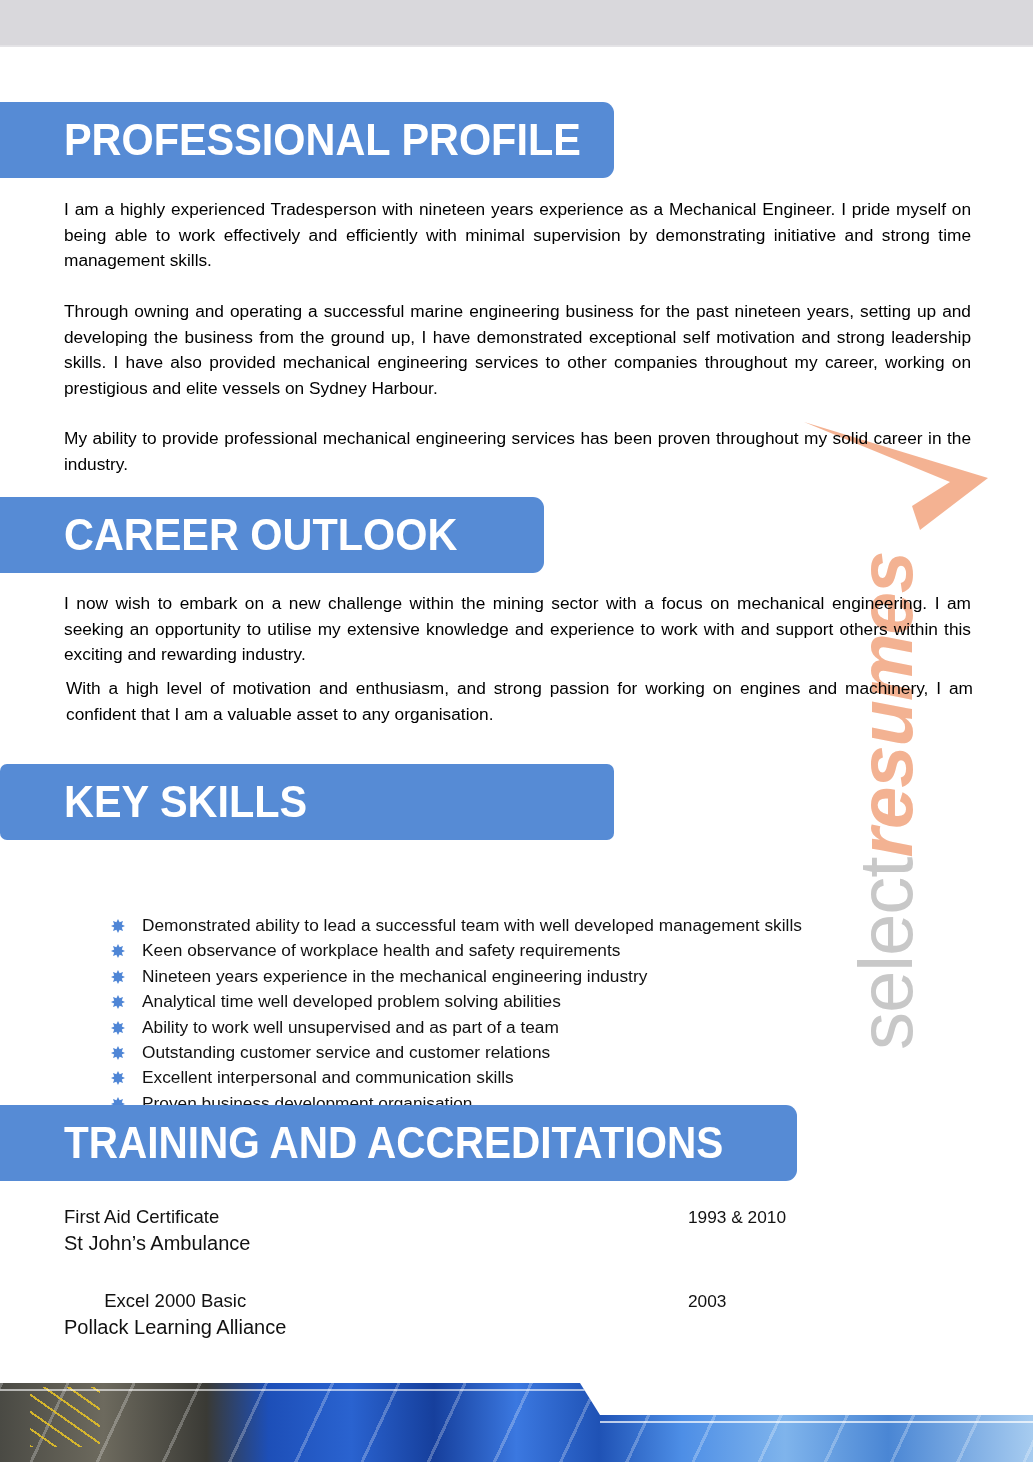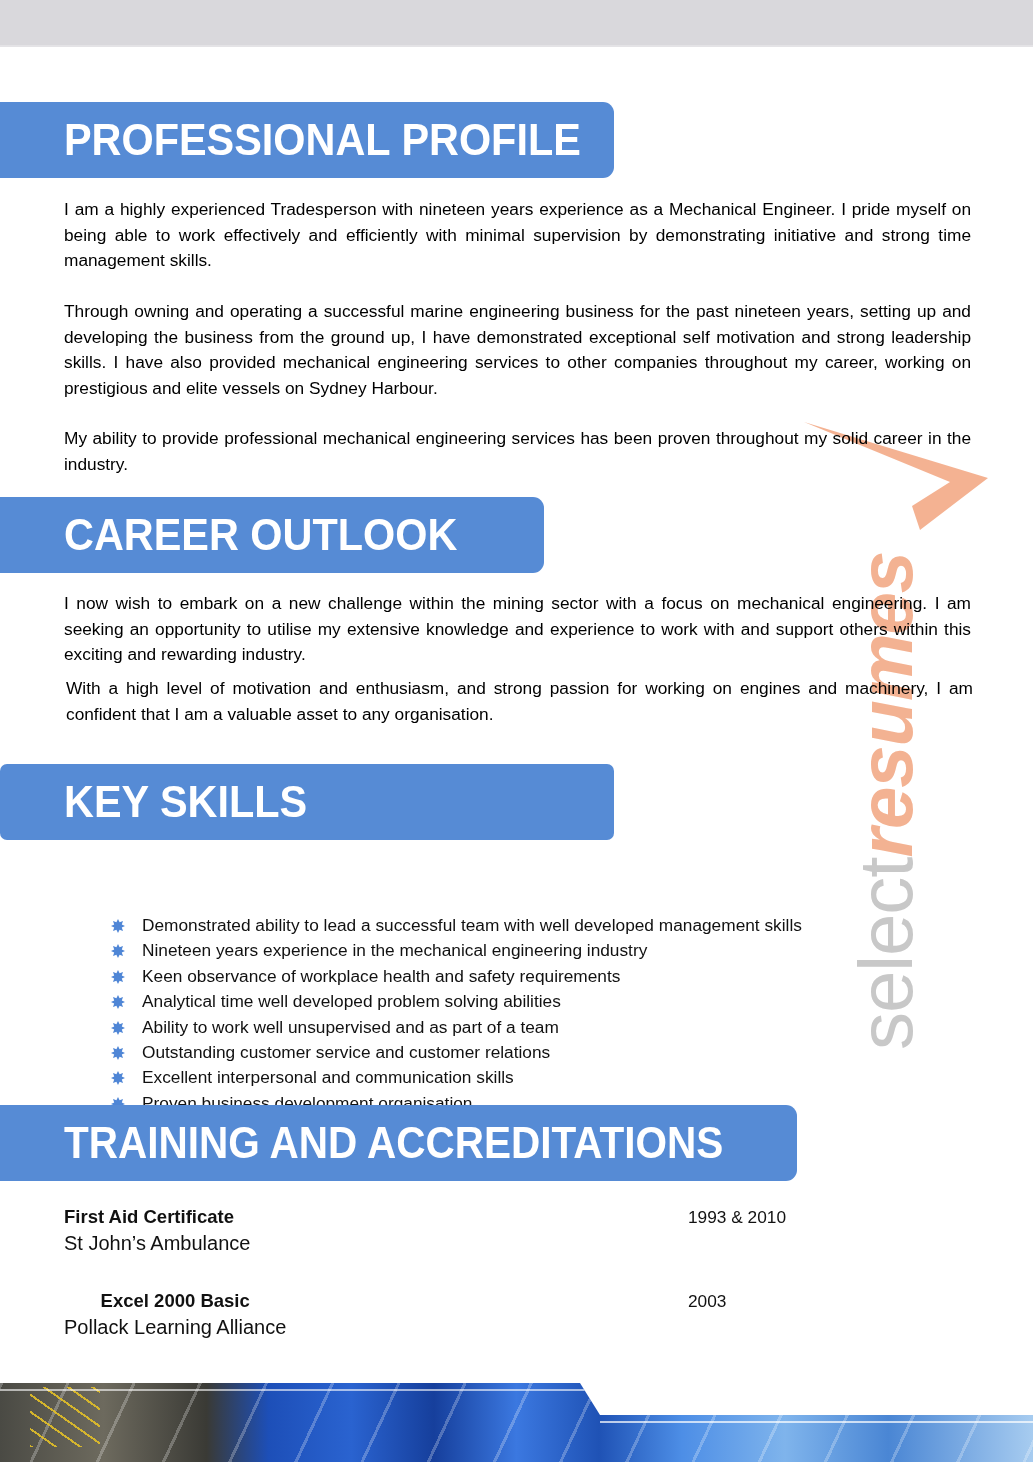--- a/index.html
+++ b/index.html
@@ -21,21 +21,21 @@
   }
   .para {
     position:absolute; left:64px; width:907px;
     font-size:17.3px; line-height:25.5px; text-align:justify; text-align-last:left;
     color:#000000;
   }
   .skills { position:absolute; left:64px; top:897px; margin:16px; padding:0; list-style:none; }
   .skills li { position:relative; height:25.4px; line-height:25.4px; font-size:17.3px; padding-left:62px; white-space:nowrap; }
   .skills li .bullet { position:absolute; left:31px; top:6px; width:14px; height:14px; }
   .train { position:absolute; left:64px; }
-  .train .name { font-weight:bold; font-size:18.5px; line-height:26px; }
+  .train .name { font-weight:normal; font-size:18.5px; line-height:26px; }
   .train .org { font-size:20px; line-height:26px; }
   .train .year { position:absolute; left:624px; top:0; font-size:17.3px; line-height:26px; white-space:nowrap; }
   .watermark {
     position:absolute; left:855px; top:470px; width:62px; height:662px;
     pointer-events:none;
   }
   .wm-text {
     position:absolute; left:31px; top:331px; transform:translate(-50%,-50%) rotate(-90deg);
     white-space:nowrap; font-size:76px; line-height:62px; letter-spacing:-1px;
   }
@@ -83,24 +83,24 @@
 
 <div class="section-bar" style="top:764px; width:614px;border-radius:7px;">
   <div class="title" style="transform:scaleX(0.92);">KEY SKILLS</div>
 </div>
 <ul class="skills">
   <li><svg class="bullet" viewBox="0 0 14 14">
         <polygon points="7,0 8.6,3.2 12,2 10.8,5.4 14,7 10.8,8.6 12,12 8.6,10.8 7,14 5.4,10.8 2,12 3.2,8.6 0,7 3.2,5.4 2,2 5.4,3.2" fill="#4f86d6"></polygon>
       </svg><span>Demonstrated ability to lead a successful team with well developed management skills</span></li>
   <li><svg class="bullet" viewBox="0 0 14 14">
         <polygon points="7,0 8.6,3.2 12,2 10.8,5.4 14,7 10.8,8.6 12,12 8.6,10.8 7,14 5.4,10.8 2,12 3.2,8.6 0,7 3.2,5.4 2,2 5.4,3.2" fill="#4f86d6"></polygon>
-      </svg><span>Nineteen years experience in the mechanical engineering industry</span></li>
+      </svg><span>Keen observance of workplace health and safety requirements</span></li>
   <li><svg class="bullet" viewBox="0 0 14 14">
         <polygon points="7,0 8.6,3.2 12,2 10.8,5.4 14,7 10.8,8.6 12,12 8.6,10.8 7,14 5.4,10.8 2,12 3.2,8.6 0,7 3.2,5.4 2,2 5.4,3.2" fill="#4f86d6"></polygon>
-      </svg><span>Keen observance of workplace health and safety requirements</span></li>
+      </svg><span>Nineteen years experience in the mechanical engineering industry</span></li>
   <li><svg class="bullet" viewBox="0 0 14 14">
         <polygon points="7,0 8.6,3.2 12,2 10.8,5.4 14,7 10.8,8.6 12,12 8.6,10.8 7,14 5.4,10.8 2,12 3.2,8.6 0,7 3.2,5.4 2,2 5.4,3.2" fill="#4f86d6"></polygon>
       </svg><span>Analytical time well developed problem solving abilities</span></li>
   <li><svg class="bullet" viewBox="0 0 14 14">
         <polygon points="7,0 8.6,3.2 12,2 10.8,5.4 14,7 10.8,8.6 12,12 8.6,10.8 7,14 5.4,10.8 2,12 3.2,8.6 0,7 3.2,5.4 2,2 5.4,3.2" fill="#4f86d6"></polygon>
       </svg><span>Ability to work well unsupervised and as part of a team</span></li>
   <li><svg class="bullet" viewBox="0 0 14 14">
         <polygon points="7,0 8.6,3.2 12,2 10.8,5.4 14,7 10.8,8.6 12,12 8.6,10.8 7,14 5.4,10.8 2,12 3.2,8.6 0,7 3.2,5.4 2,2 5.4,3.2" fill="#4f86d6"></polygon>
       </svg><span>Outstanding customer service and customer relations</span></li>
   <li><svg class="bullet" viewBox="0 0 14 14">

